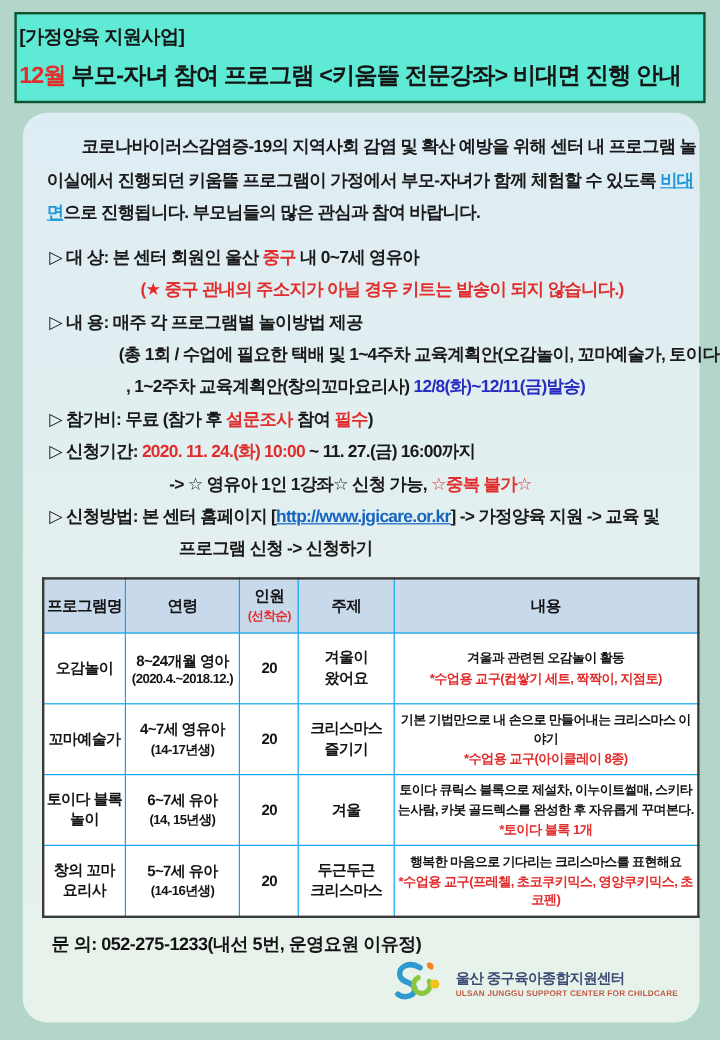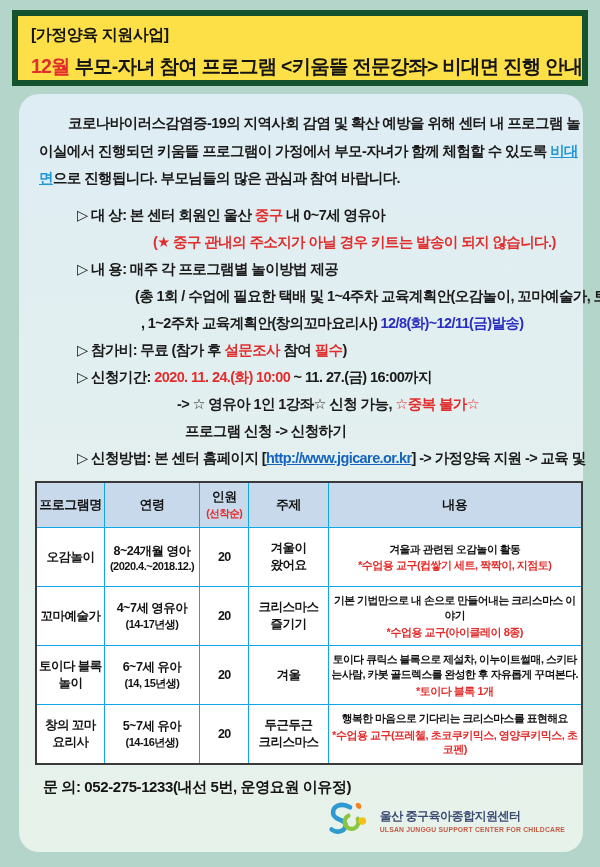--- a/index.html
+++ b/index.html
@@ -4,36 +4,36 @@
 <style>
   * { margin:0; padding:0; box-sizing:border-box; }
   html,body { width:600px; }
   body { font-family:"Liberation Sans","DejaVu Sans",sans-serif; }
   .page {
     position:relative; width:600px; height:867px; overflow:hidden;
     background:#b3d5ca;
   }
   .title-box {
     position:absolute; left:12px; top:10px; right:12px; height:76px;
-    background:#fde047; border:6px solid #14532d;
-    padding:9px 13px 6px;
+    background:#5eead4; border:2px solid #14532d;
+    padding:9px 2px 6px;
   }
   .category { font-size:16px; font-weight:bold; color:#151515; letter-spacing:-0.5px; }
   .title { font-size:19.5px; font-weight:bold; color:#151515; margin-top:7px; letter-spacing:-0.8px; white-space:nowrap; }
   .panel {
     position:absolute; left:19px; right:17px; top:94px; bottom:15px;
     background:linear-gradient(180deg,#deedf4 0%,#e4f0ee 55%,#e7f2ea 100%);
     border-radius:20px;
     padding:14px 0 10px 16px;
   }
   .intro {
     font-size:14.5px; font-weight:bold; color:#1a1a1a; line-height:1.9;
     text-indent:2em; letter-spacing:-0.6px; padding:2px 2px 0 4px;
   }
-  .details { margin-top:9px; font-size:14.5px; font-weight:bold; color:#1a1a1a; letter-spacing:-0.6px;margin-left:36px; }
+  .details { margin-top:9px; font-size:14.5px; font-weight:bold; color:#1a1a1a; letter-spacing:-0.6px; }
   .details .line { line-height:27px; padding-left:6px; white-space:nowrap; }
   .indent-note   { padding-left:82px !important; }
   .indent-sub1   { padding-left:64px !important; }
   .indent-sub2   { padding-left:70px !important; }
   .indent-period { padding-left:106px !important; }
   .indent-method { padding-left:114px !important; }
   .red  { color:#e22d2d; }
   .blue-ul { color:#1f98d8; text-decoration:underline; }
   .navy { color:#2a2ec0; }
   .link { color:#1565c0; text-decoration:underline; cursor:pointer; }
@@ -83,22 +83,22 @@
 
       <div class="line"><span>▷ 내 용:</span><span> 매주 각 프로그램별 놀이방법 제공</span></div>
       <div class="line indent-sub1">(총 1회 / 수업에 필요한 택배 및 1~4주차 교육계획안(오감놀이, 꼬마예술가, 토이다 블록놀이)</div>
       <div class="line indent-sub2"><span>, 1~2주차 교육계획안(창의꼬마요리사) </span><span class="navy">12/8(화)~12/11(금)발송)</span></div>
 
       <div class="line"><span>▷ 참가비:</span><span> 무료 (참가 후 </span><span class="red">설문조사</span><span> 참여 </span><span class="red">필수</span><span>)</span></div>
 
       <div class="line"><span>▷ 신청기간:</span><span class="red"> 2020. 11. 24.(화) 10:00</span><span> ~ 11. 27.(금) 16:00까지</span></div>
       <div class="line indent-period"><span>-&gt; ☆ 영유아 1인 1강좌☆ 신청 가능, </span><span class="red">☆중복 불가☆</span></div>
 
+      <div class="line"><span>▷ 신청방법:</span><span> 본 센터 홈페이지 [</span><span class="link">http://www.jgicare.or.kr</span><span>] -&gt; 가정양육 지원 -&gt; 교육 및</span></div>
       <div class="line indent-method">프로그램 신청 -&gt; 신청하기</div>
-      <div class="line"><span>▷ 신청방법:</span><span> 본 센터 홈페이지 [</span><span class="link">http://www.jgicare.or.kr</span><span>] -&gt; 가정양육 지원 -&gt; 교육 및</span></div>
 
     </div>
 
     <table class="program-table">
       <thead>
         <tr>
           <th class="col-program">프로그램명</th>
           <th class="col-age">연령</th>
           <th class="col-cap"><span>인원</span><span class="cap-sub">(선착순)</span></th>
           <th class="col-topic">주제</th>

